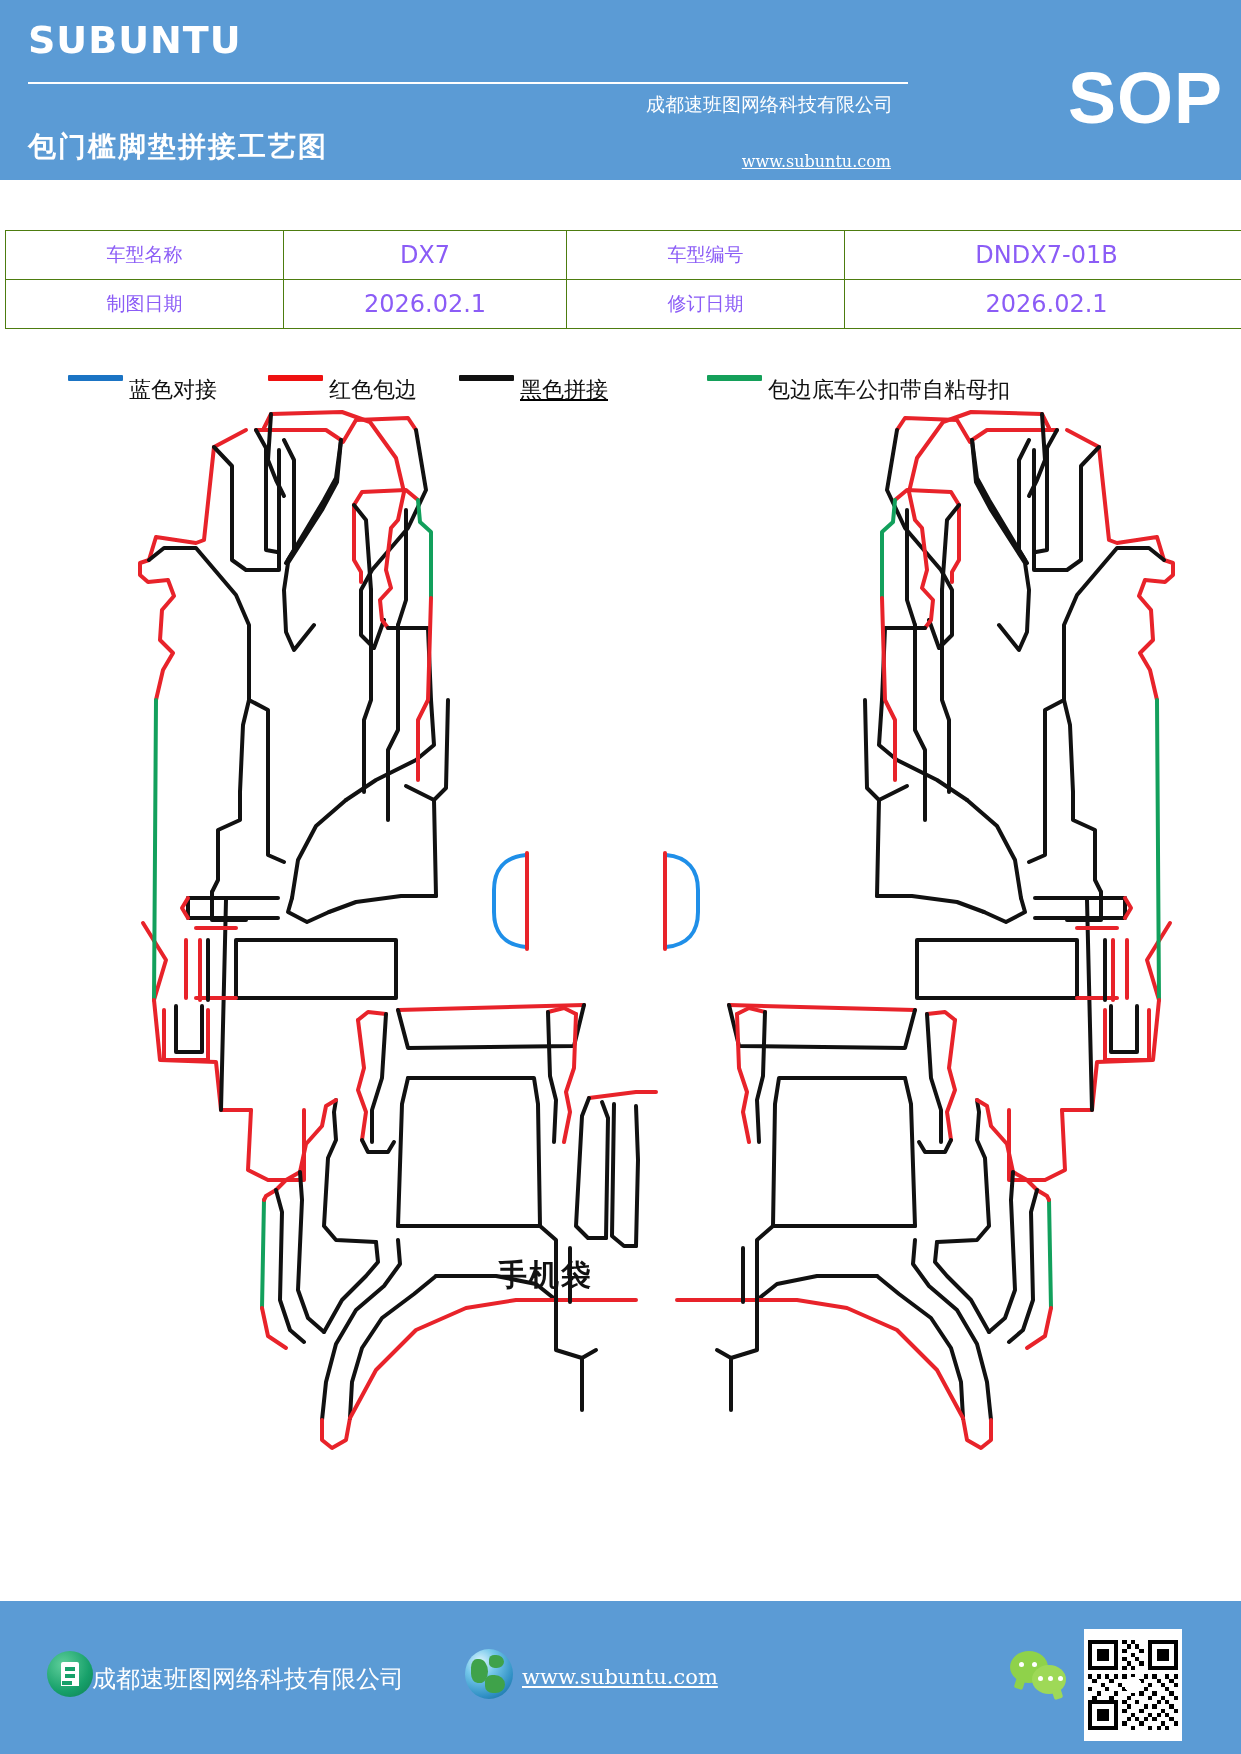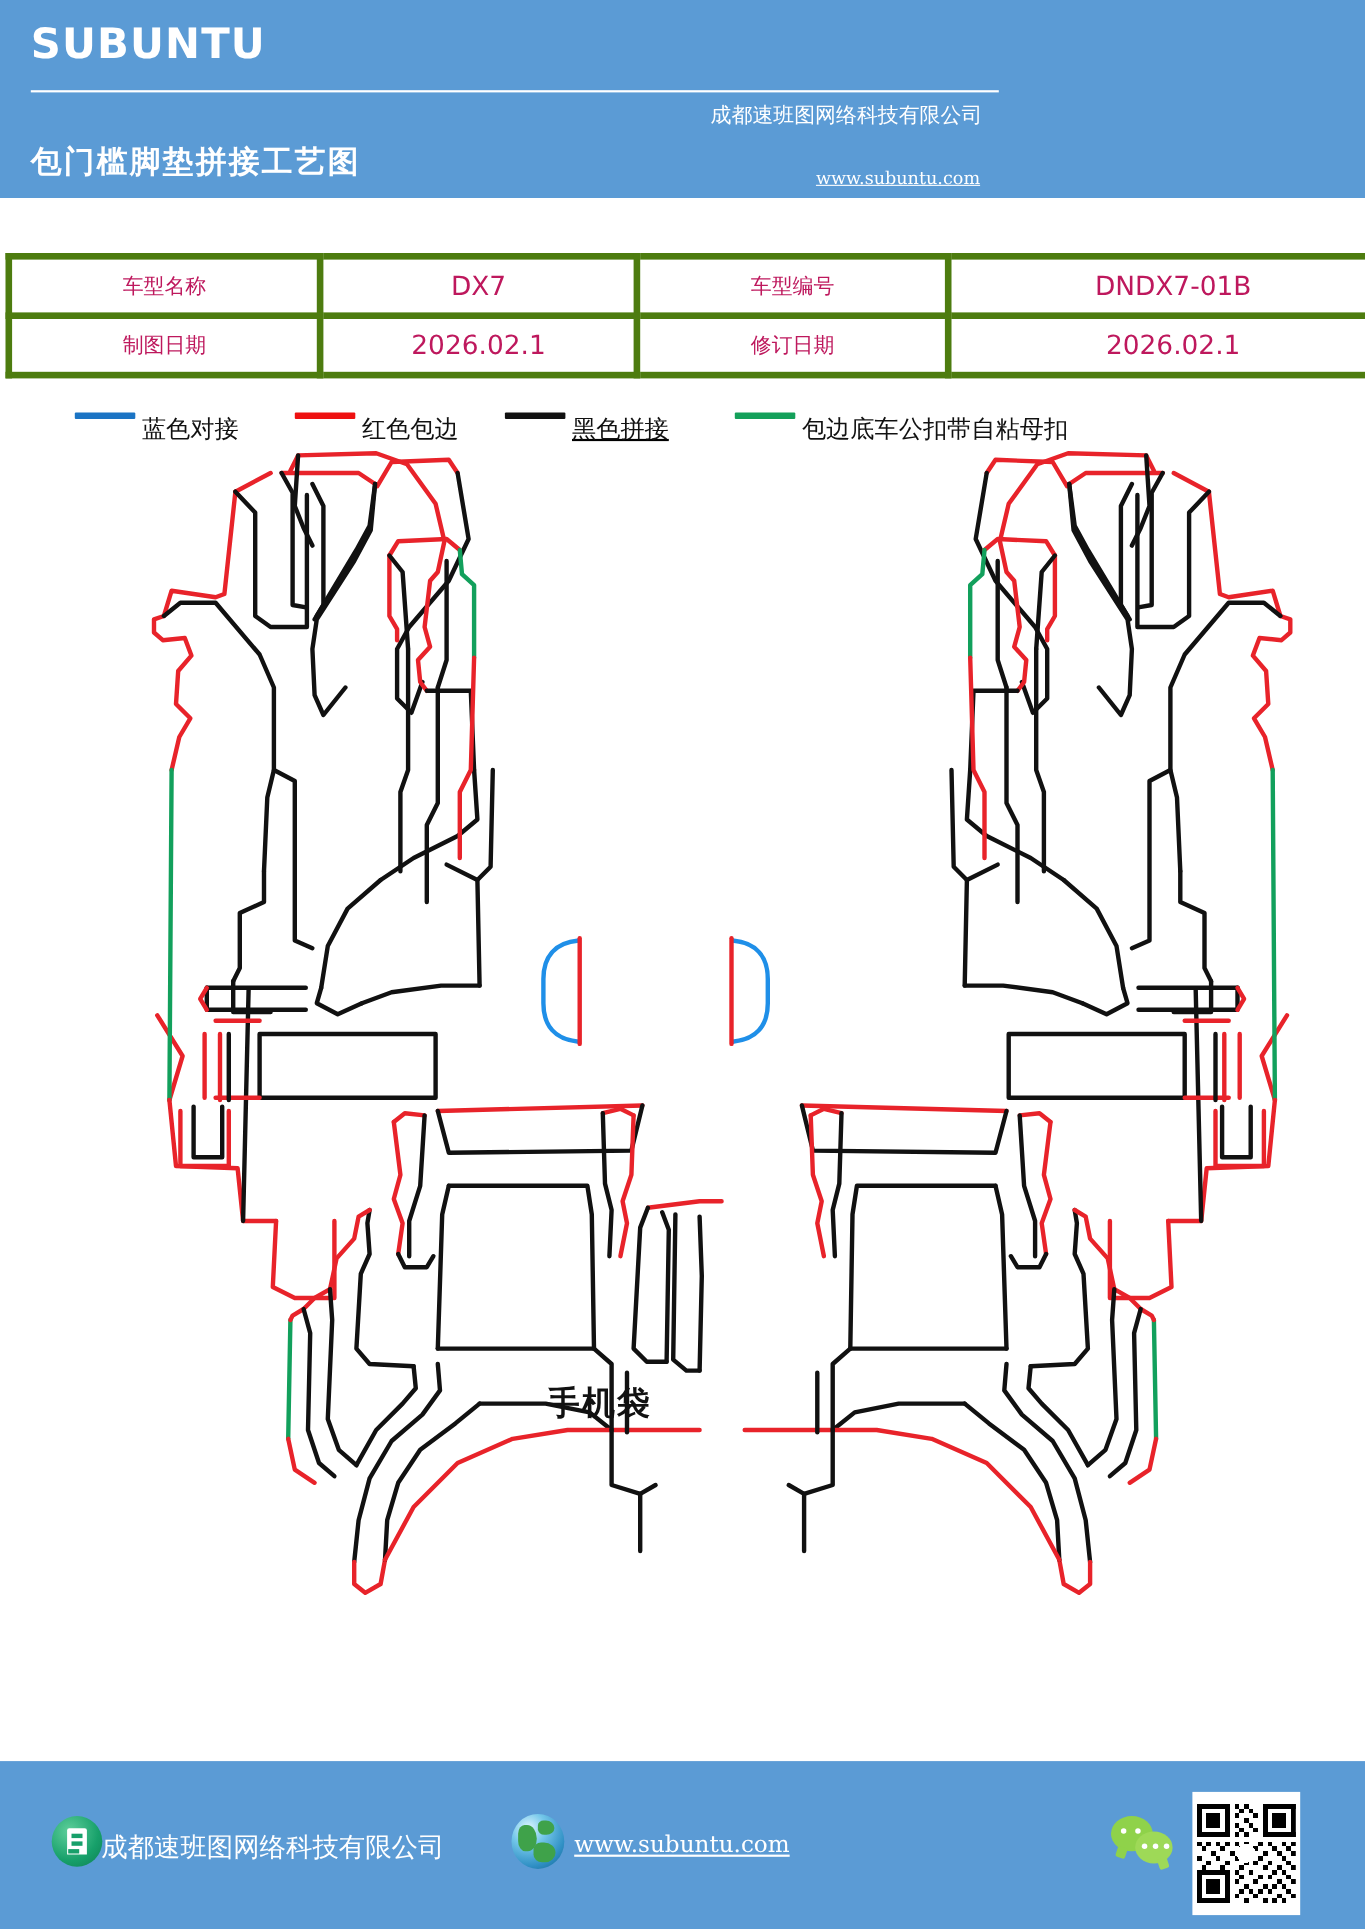--- a/index.html
+++ b/index.html
@@ -54,26 +54,26 @@
     letter-spacing:1px;line-height:1;
   }
 
   
   .info-table{
     position:absolute;left:5px;top:230px;width:1231px;
     border-collapse:collapse;
     table-layout:fixed;
   }
   .info-table td{
-    border:6px solid #4d7c0f;
+    border:1px solid #4d7c0f;
     height:46px;
     text-align:center;
     vertical-align:middle;
     font-size:19px;
-    color:#be185d;
+    color:#8b5cf6;
     font-family:"DejaVu Serif", serif;
   }
   .info-table td.val{font-family:"DejaVu Sans", sans-serif;font-size:24px;}
   .c1{width:275px;}
   .c2{width:280px;}
   .c3{width:275px;}
   .c4{width:401px;}
 
   
   .legend{
@@ -85,21 +85,21 @@
   .swatch{
     display:inline-block;width:55px;height:6px;margin-right:6px;border-radius:1px;
   }
   .legend-label{
     font-size:22px;color:#111;
     font-family:"DejaVu Serif", serif;white-space:nowrap;margin-top:24px;
   }
   .li0{left:68px;}
   .li1{left:268px;}
   .li2{left:459px;text-decoration:underline;}
-  .li3{left:668px;justify-content:flex-end;}
+  .li3{left:707px;justify-content:flex-end;}
 
   
   .drawing{
     position:absolute;left:0;top:400px;width:1241px;height:1070px;padding-left:36px;
   }
   .drawing svg{display:block;}
 
   .pocket-label{
     position:absolute;left:497px;top:855px;
     font-size:30px;font-weight:bold;color:#111;
@@ -181,20 +181,21 @@
 
 <div class="page">
 
   <div class="header" style="background: rgb(91, 155, 213);">
     <div class="brand">SUBUNTU</div>
     <div class="hrule"></div>
     <div class="doc-title">包门槛脚垫拼接工艺图</div>
     <div class="company-line">成都速班图网络科技有限公司</div>
     <div class="web-line">www.subuntu.com</div>
     <div class="mail-line">Subuntu2026@163.com</div>
+    <div class="sop">SOP</div>
   </div>
 
   <table class="info-table">
     <tbody>
         <tr>
       <td class="c1">车型名称</td>
       <td class="c2 val">DX7</td>
       <td class="c3">车型编号</td>
       <td class="c4 val">DNDX7-01B</td>
     </tr>

